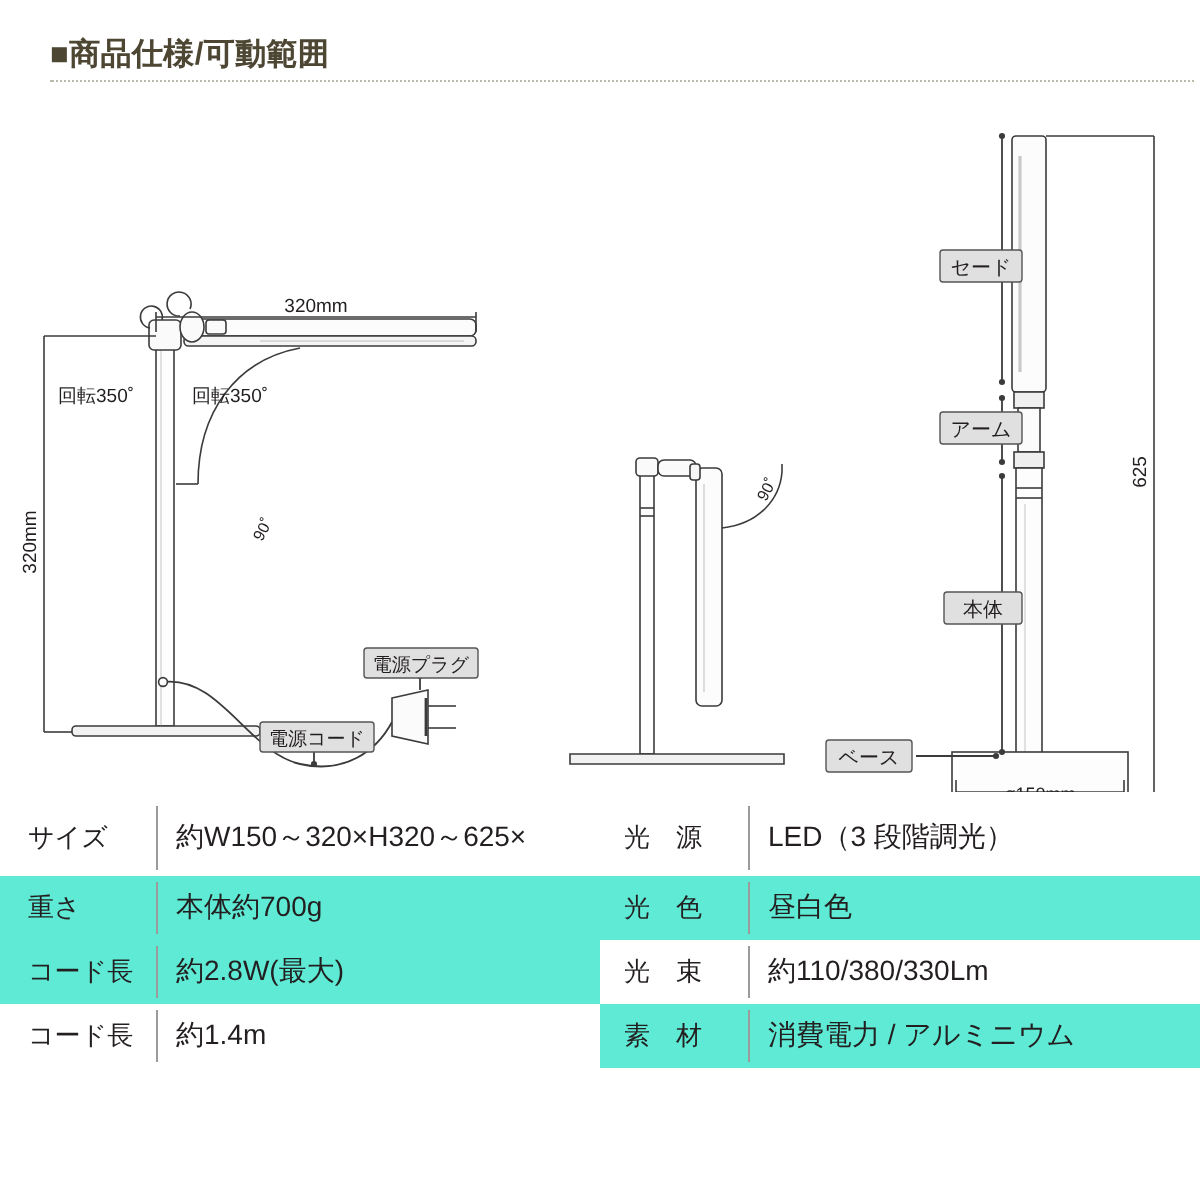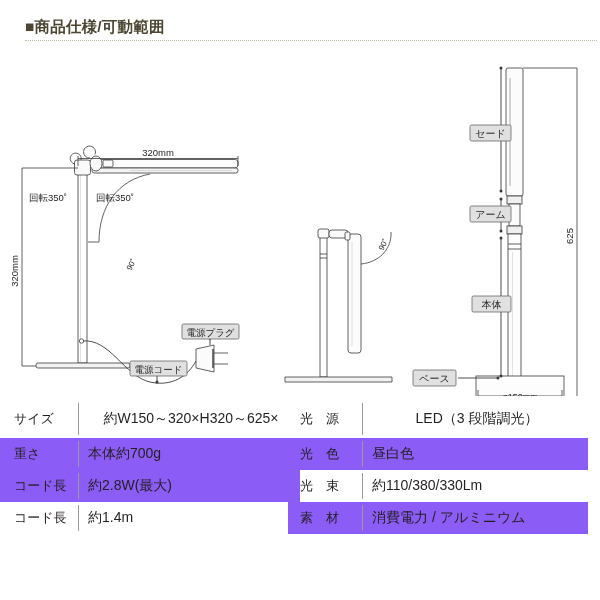--- a/index.html
+++ b/index.html
@@ -60,30 +60,30 @@
     top: 400px;
     width: 600px;
     height: 195px;
   }
   .spec-col {
     position: absolute;
     top: 0;
     width: 300px;
   }
   .spec-col.left  { left: 0; }
-  .spec-col.right { left: 288px; }
+  .spec-col.right { left: 300px; }
 
   .spec-row {
     position: relative;
     display: flex;
     align-items: center;
     min-height: 32px;
     box-sizing: border-box;
   }
-  .spec-row.shaded { background: #8b5cf6; }
+  .spec-row.shaded { background: #5eead4; }
 
   .spec-label {
     flex: 0 0 auto;
     font-size: 13px;
     color: #231f20;
     text-align: justify;
     white-space: nowrap;
     box-sizing: border-box;
   }
   .spec-col.left .spec-label {
@@ -111,21 +111,21 @@
   .spec-value {
     flex: 1 1 auto;
     font-size: 14px;
     line-height: 1.12;
     padding-left: 9px;
     padding-right: 6px;
     color: #231f20;
     box-sizing: border-box;
   }
   .spec-row.tall { min-height: 38px; }
-  .spec-row.tall .spec-value { line-height: 1.08; text-align: center; }
+  .spec-row.tall .spec-value { line-height: 1.08; }
 </style>
 </head>
 <body>
 
 <div id="header">
   <div id="header-title"><span>■</span><span>商品仕様/可動範囲</span></div>
   <div id="header-rule"></div>
 </div>
 
 <div id="diagram">

